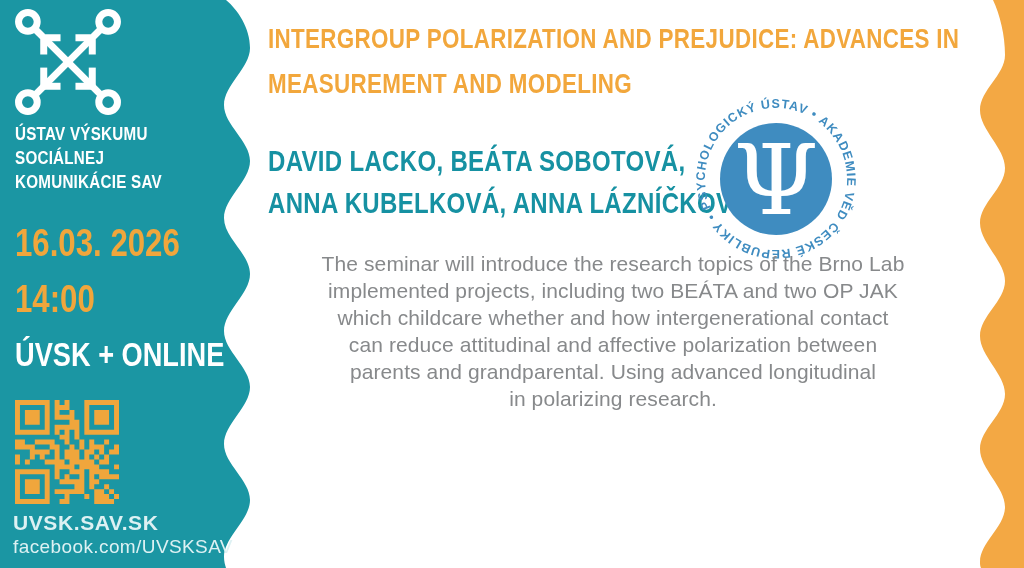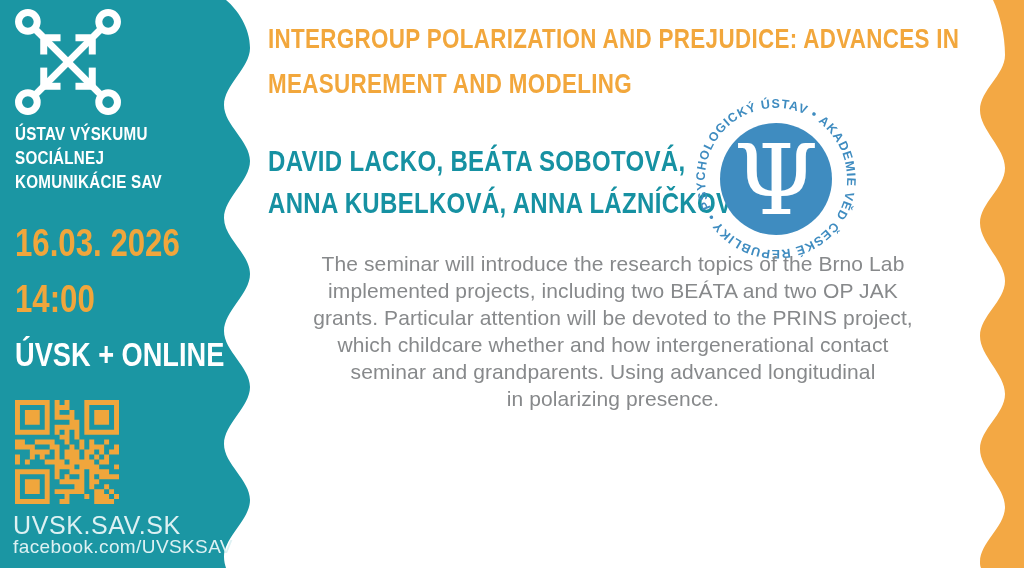--- a/index.html
+++ b/index.html
@@ -9,21 +9,21 @@
   }
   #bg-waves{position:absolute;left:0;top:0;width:1024px;height:568px;z-index:0;}
   .abs{position:absolute;}
   .condensed{transform:scaleX(0.8);transform-origin:left top;white-space:nowrap;}
 
   
   .inst-name{left:15px;top:122px;color:#ffffff;font-weight:bold;font-size:19px;line-height:24px;letter-spacing:0.3px;}
   .date-txt{left:15px;top:221px;color:#f0a63c;font-weight:bold;font-size:39px;line-height:44px;}
   .time-txt{left:15px;top:277px;color:#f0a63c;font-weight:bold;font-size:39px;line-height:44px;}
   .venue-txt{left:15px;top:334px;color:#ffffff;font-weight:bold;font-size:34px;line-height:40px;}
-  .link1{left:13px;top:511px;color:#ddf1f3;font-size:25px;letter-spacing:0.6px;white-space:nowrap;}
+  .link1{left:13px;top:511px;color:#ddf1f3;font-size:21px;letter-spacing:0.6px;white-space:nowrap;font-weight:bold;}
   .link2{left:13px;top:536px;color:#ddf1f3;font-size:19px;letter-spacing:0.4px;white-space:nowrap;}
 
   
   .title{left:268px;top:16px;color:#f2a73c;font-weight:bold;font-size:28px;line-height:45px;letter-spacing:0.4px;}
   .speakers{left:268px;top:140px;color:#1691a2;font-weight:bold;font-size:30px;line-height:42px;letter-spacing:0.4px;}
   .abstract{
     left:250px;top:250px;width:726px;color:#87898b;font-size:21px;line-height:27px;
     text-align:center;letter-spacing:0.1px;
   }
   .abstract div{white-space:nowrap;}
@@ -101,19 +101,19 @@
     <g transform="rotate(-24 86 86)">
       <text style="font-family:'Liberation Sans',sans-serif;font-size:12.5px;font-weight:bold;letter-spacing:0.5px;" fill="#3f8cc0">
         <textPath href="#ringPath" startOffset="0" textLength="440" lengthAdjust="spacing">PSYCHOLOGICKÝ ÚSTAV • AKADEMIE VĚD ČESKÉ REPUBLIKY •</textPath>
       </text>
     </g>
   </svg>
 
   <div class="abs abstract" style="z-index:1;">
     <div>The seminar will introduce the research topics of the Brno Lab</div>
     <div>implemented projects, including two BEÁTA and two OP JAK</div>
-    <div>grants. Particular attention will be devoted to the PRINS project,</div>
     <div>which childcare whether and how intergenerational contact</div>
-    <div>seminar and grandparents. Using advanced longitudinal</div>
-    <div>in polarizing presence.</div>
+    <div>can reduce attitudinal and affective polarization between</div>
+    <div>parents and grandparental. Using advanced longitudinal</div>
+    <div>in polarizing research.</div>
   </div>
 
 </div>
 
 </body></html>

